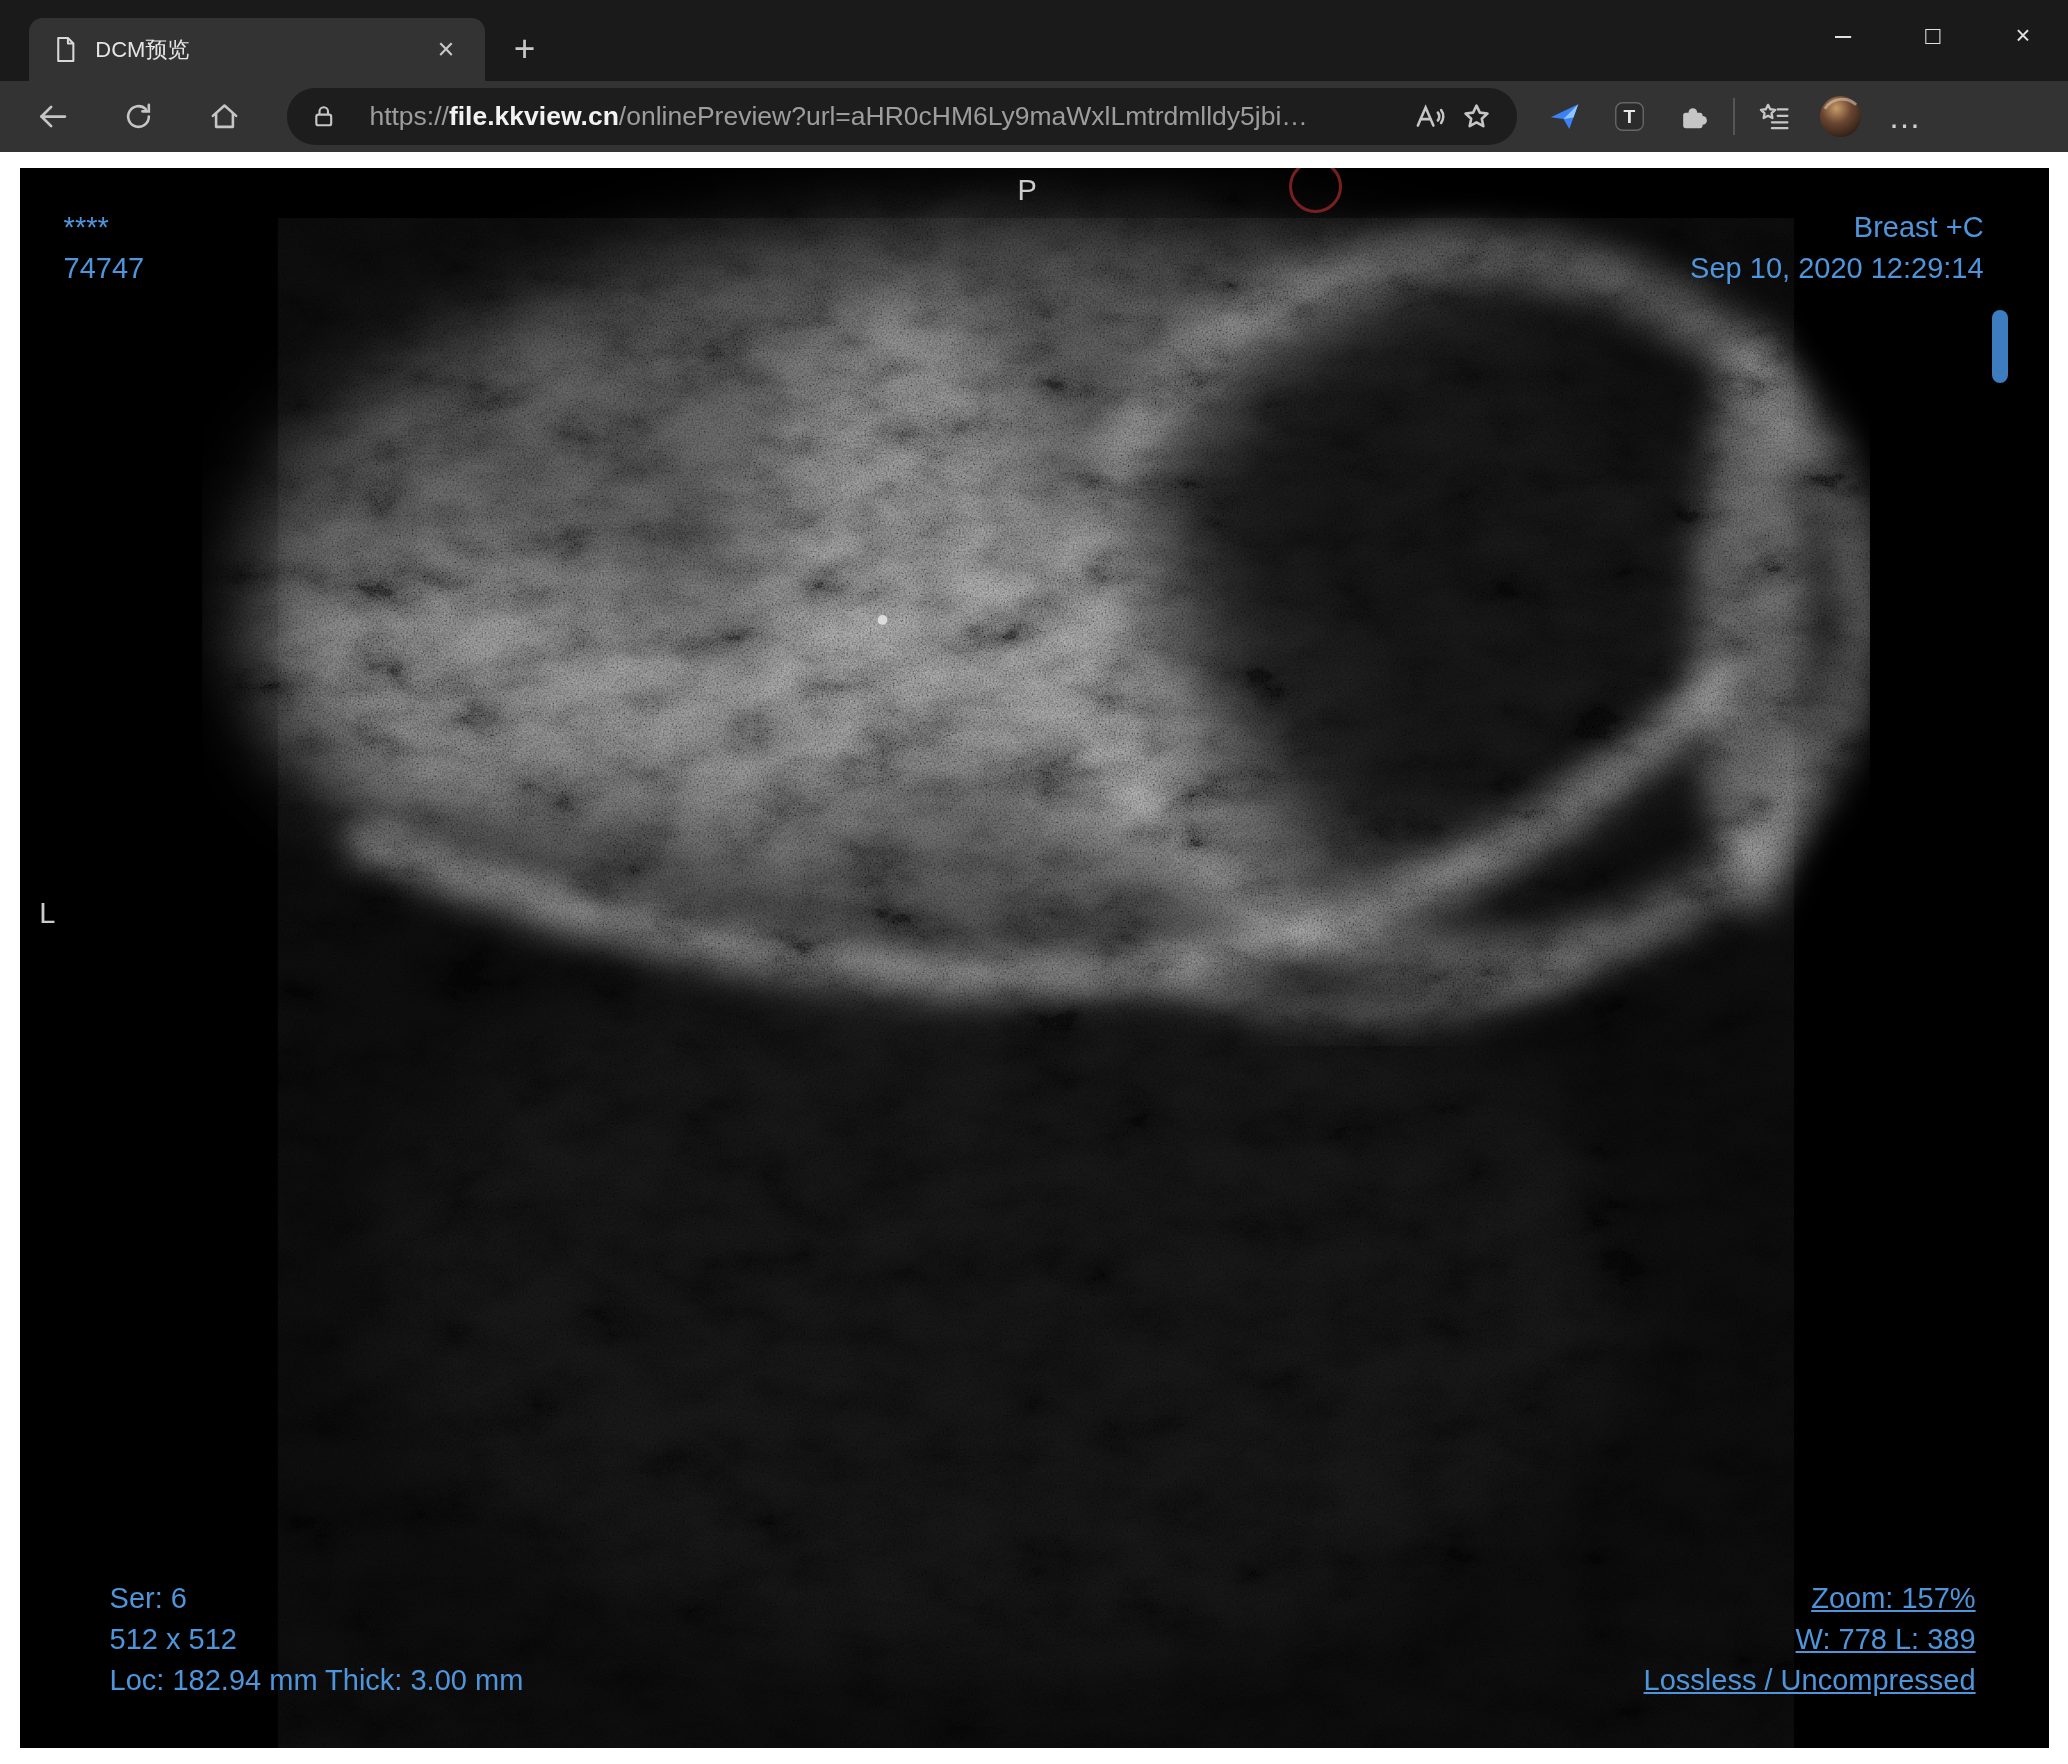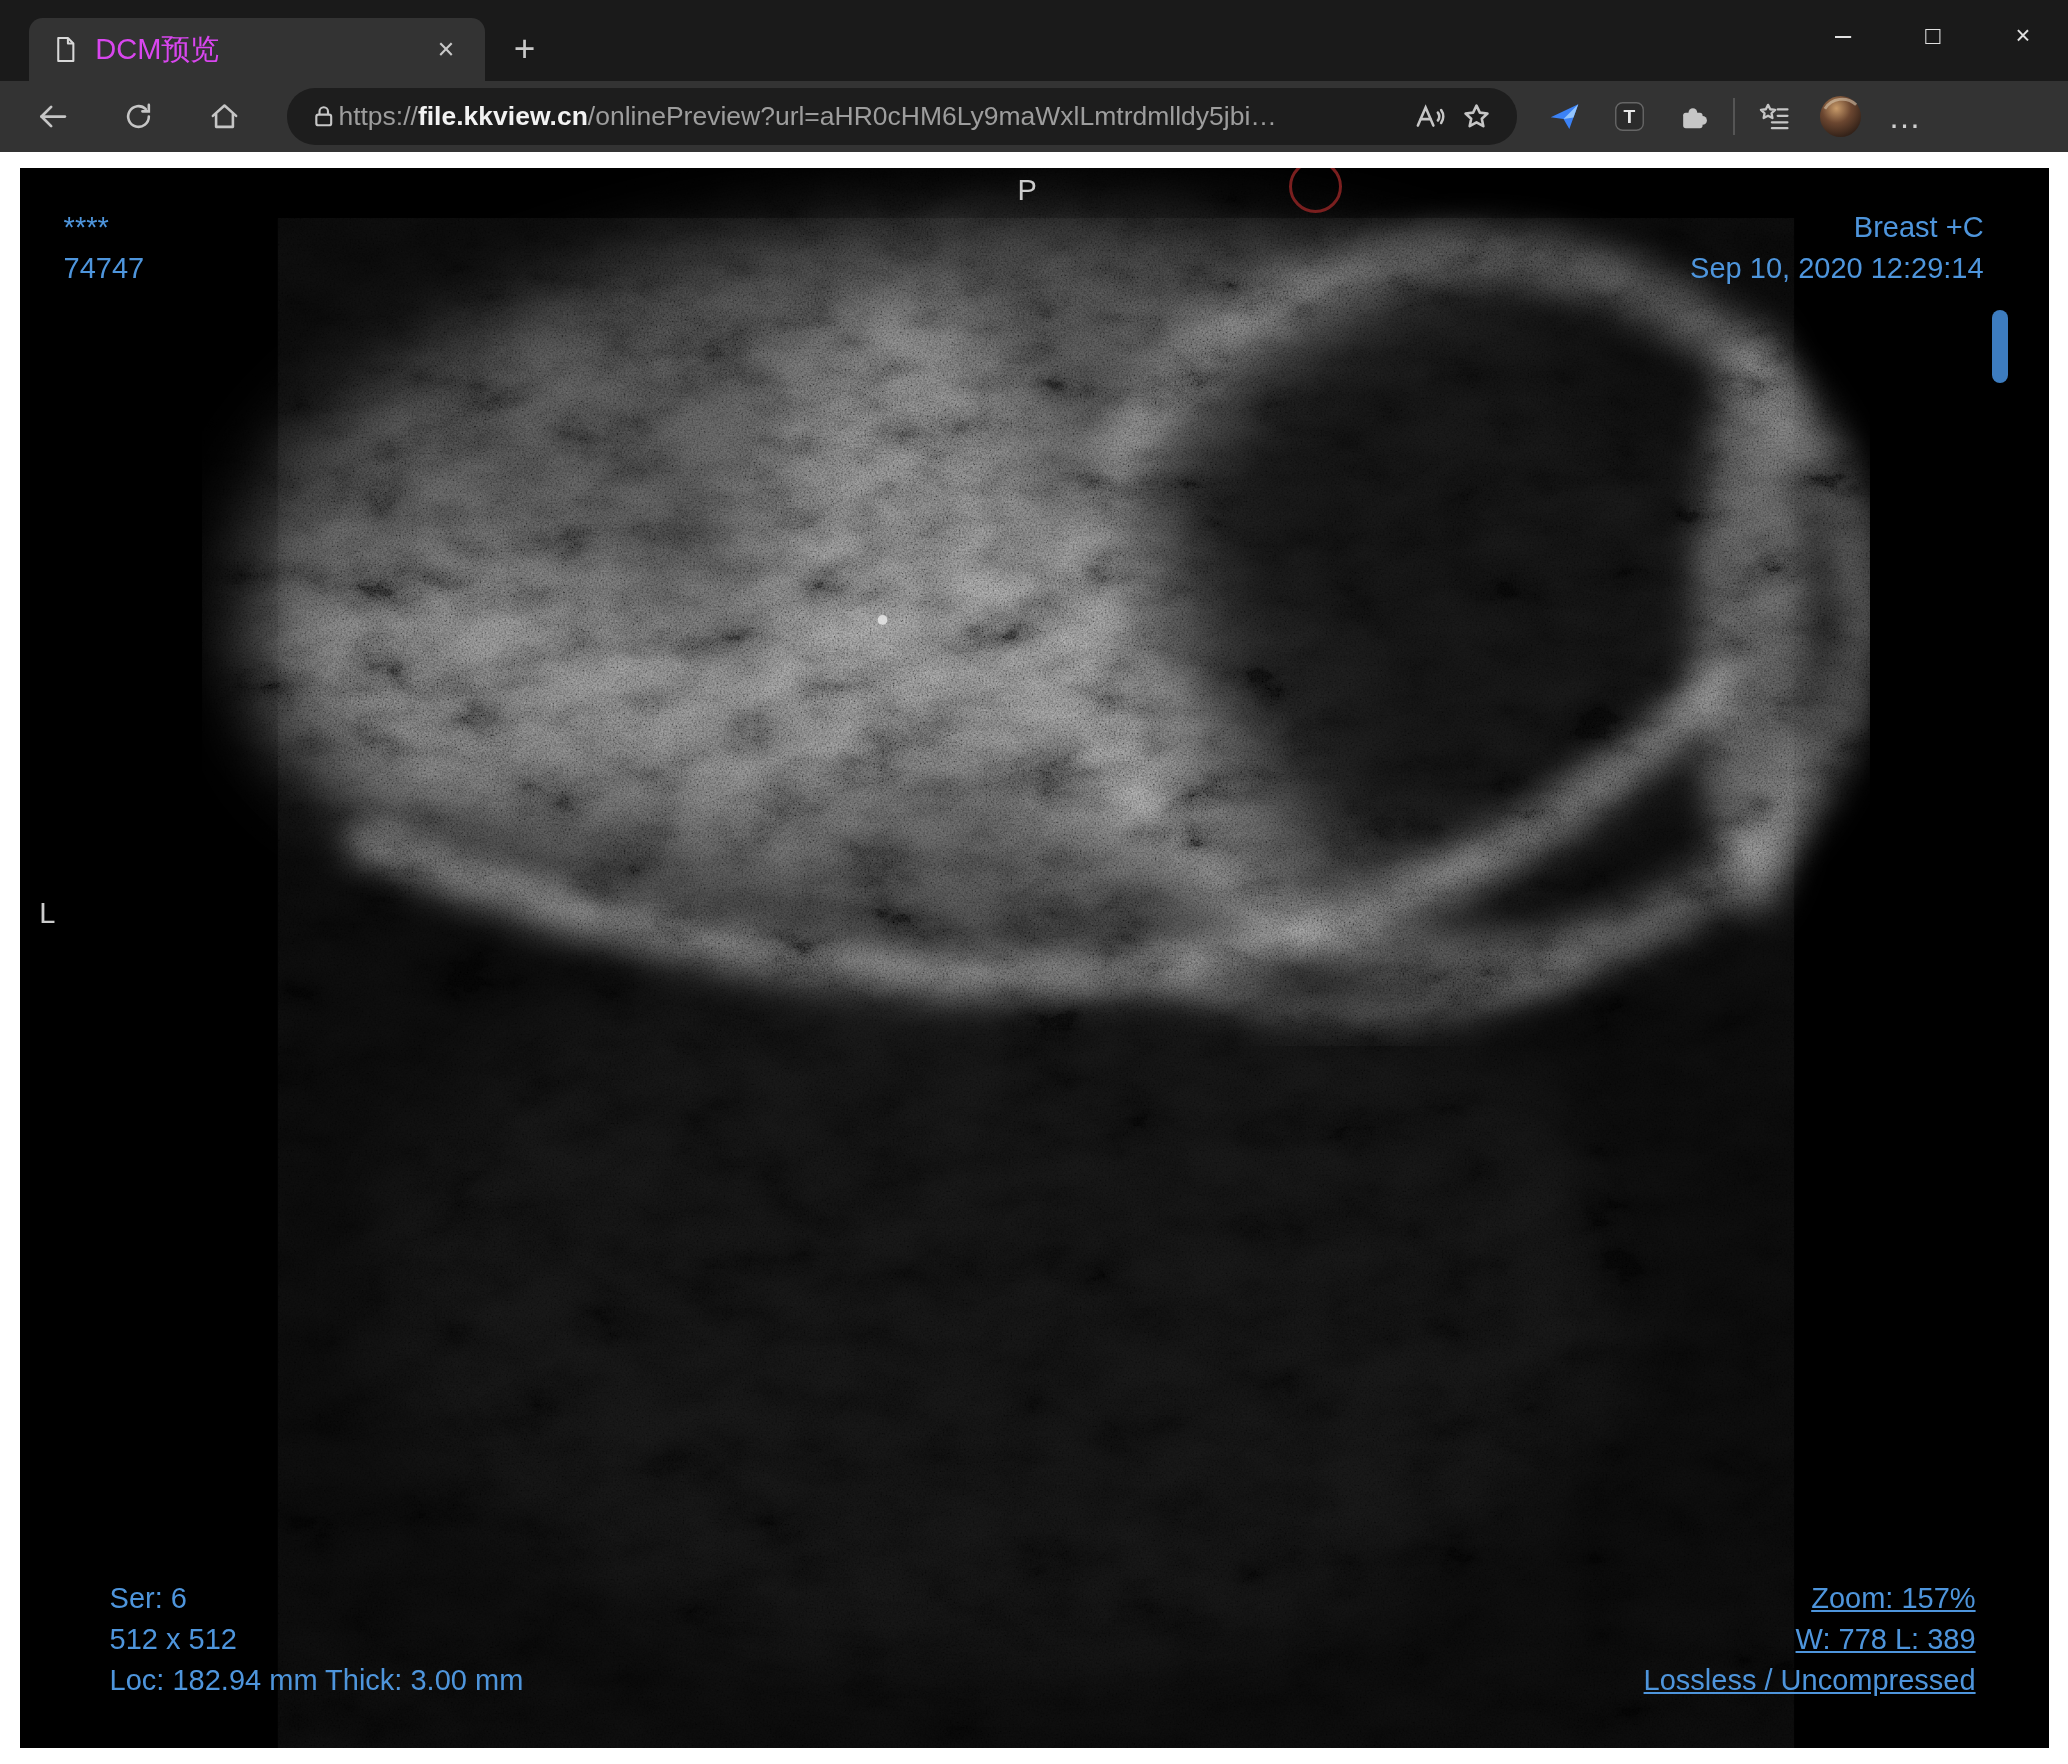--- a/index.html
+++ b/index.html
@@ -4,42 +4,42 @@
 <style>
   * { margin:0; padding:0; box-sizing:border-box; }
   html,body { width:2068px; height:1764px; overflow:hidden; background:#ffffff;
               font-family:"Liberation Sans", sans-serif; }
   .screen { position:relative; width:2068px; height:1764px; }
 
   
   .tabbar { position:absolute; top:0; left:0; width:2068px; height:81px; background:#1a1a1a; }
   .tab { position:absolute; left:29px; bottom:0; width:456px; height:63px; background:#333333;
          border-radius:13.7px 13.7px 0 0; display:flex; align-items:center; padding:0 17.6px 0 21.6px; }
-  .tab-title { color:#d946ef; font-size:29px; flex:1; margin-left:15.7px; white-space:nowrap;
+  .tab-title { color:#e5e5e5; font-size:22px; flex:1; margin-left:15.7px; white-space:nowrap;
                overflow:hidden; }
   .tab-close { color:#c9c9c9; font-size:29px; width:43px; height:43px; display:flex;
                align-items:center; justify-content:center; border-radius:7.8px; }
   .newtab { position:absolute; left:502px; bottom:9.8px; width:45px; height:45px; color:#c9c9c9;
             font-size:37px; font-weight:300; display:flex; align-items:center; justify-content:center;
             border-radius:7.8px; }
   .wincontrols { position:absolute; top:7.8px; right:0; display:flex; }
   .winbtn { width:90px; height:55px; display:flex; align-items:center; justify-content:center;
             color:#e0e0e0; font-size:25.5px; }
   .winbtn.min { font-size:29px; }
 
   .toolbar { position:absolute; top:81px; left:0; width:2068px; height:71px; background:#333333;
              display:flex; align-items:center; }
   .tbtn { width:51px; height:51px; display:flex; align-items:center; justify-content:center;
           border-radius:7.8px; flex:0 0 auto; }
   .tbtn svg, .ic svg { display:block; }
   #back { margin-left:27.4px; } #refresh { margin-left:35px; } #home { margin-left:35px; }
 
   .addressbar { margin-left:37px; width:1230px; height:57px; background:#1d1d1d; border-radius:28px;
                 display:flex; align-items:center; padding:0 17.6px 0 23.5px; }
-  .url { flex:1; font-size:26.5px; white-space:nowrap; overflow:hidden; margin-left:2px; }
+  .url { flex:1; font-size:26.5px; white-space:nowrap; overflow:hidden; margin-left:33px; }
   .url .scheme, .url .path { color:#9d9d9d; }
   .url .domain { color:#f2f2f2; font-weight:bold; }
   .pillbtn { width:47px; height:47px; display:flex; align-items:center; justify-content:center;
              border-radius:7.8px; flex:0 0 auto; }
 
   .right-icons { display:flex; align-items:center; margin-left:21.6px; }
   .divider { width:2px; height:37px; background:#555; margin:0 13.7px; }
   .menu-dots { color:#cfcfcf; font-size:33px; letter-spacing:2px; }
 
   

